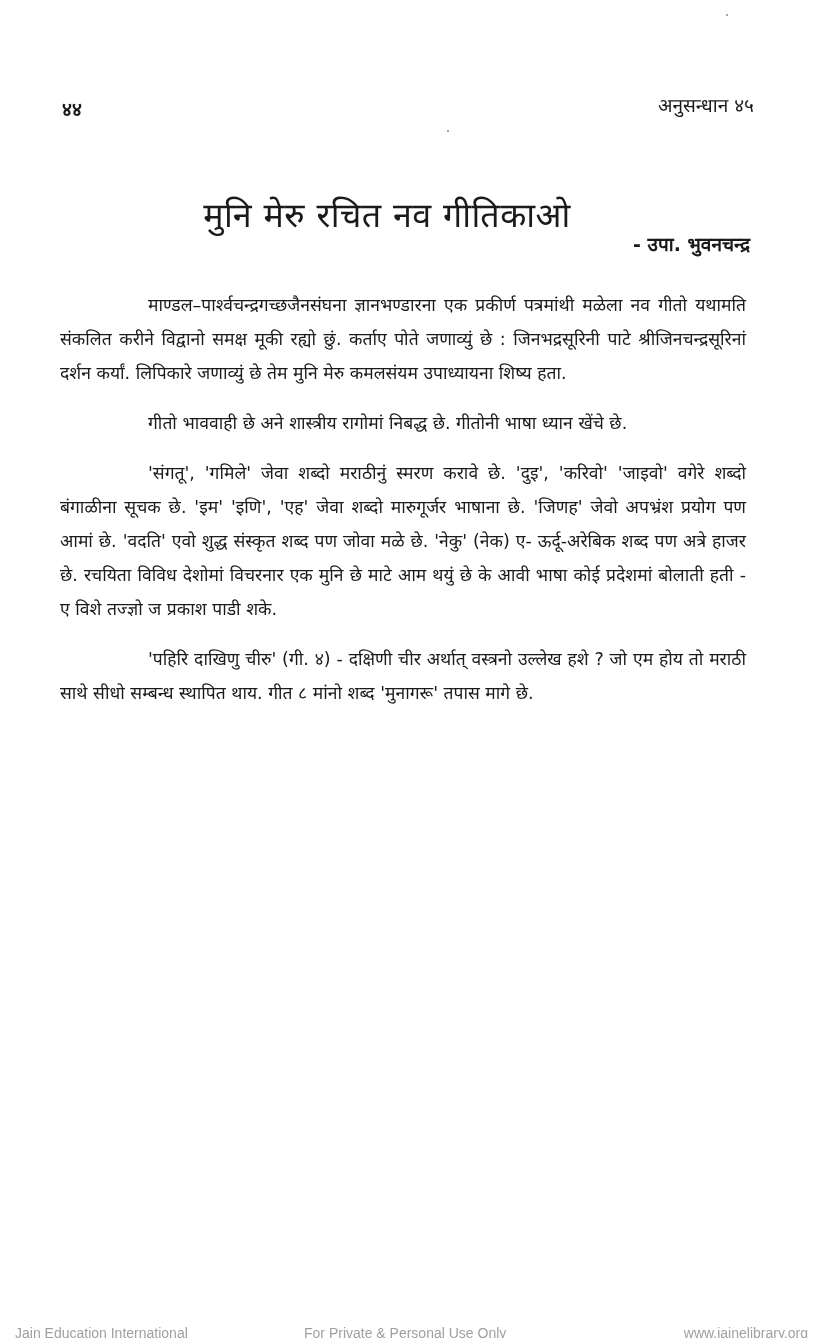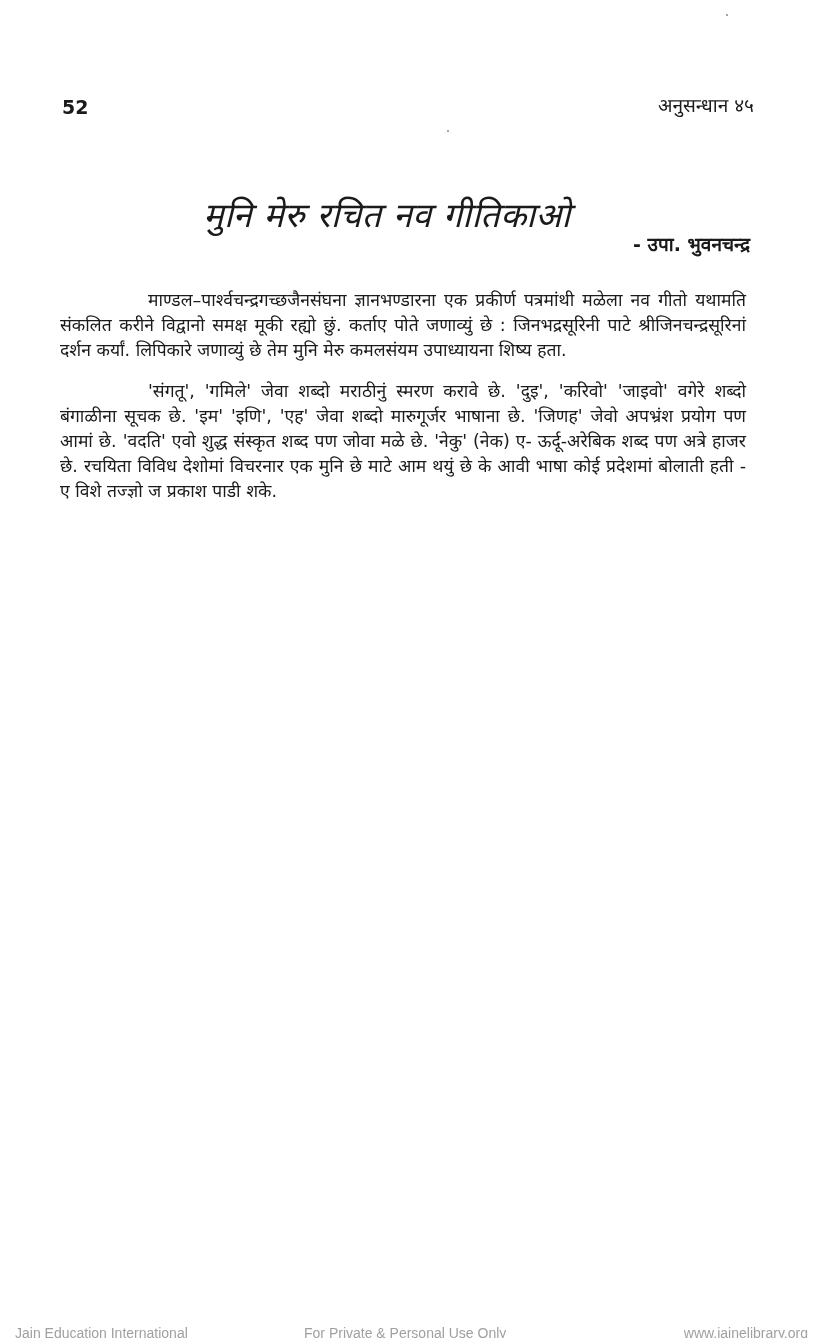--- a/index.html
+++ b/index.html
@@ -33,36 +33,35 @@
       position: absolute;
       left: 0;
       width: 744px;
       top: 168px;
       text-align: center;
       font-size: 34px;
       font-weight: normal;
       letter-spacing: 0.5px;
       padding-left: 30px;
       box-sizing: border-box;
-      font-style: italic;
     }
     .author {
       position: absolute;
       right: 78px;
       top: 231px;
       font-size: 19px;
       font-weight: bold;
     }
     .body-text {
       position: absolute;
       left: 60px;
       width: 686px;
       top: 288px;
       font-size: 17.5px;
-      line-height: 25px;
+      line-height: 34px;
       text-align: justify;
     }
     .body-text p {
       margin: 0 0 16px 0;
       text-indent: 88px;
     }
     .footer {
       position: absolute;
       left: 0;
       width: 828px;
@@ -81,28 +80,30 @@
       background: #888;
       border-radius: 1px;
     }
   </style>
 </head>
 <body>
 
 <div class="speck" style="left:726px; top:14px;"></div>
 <div class="speck" style="left:447px; top:130px;"></div>
 
-<div class="page-num-left">52</div>
+<div class="page-num-left">४४</div>
 <div class="page-num-right">अनुसन्धान ४५</div>
 
 <h1 class="title">मुनि मेरु रचित नव गीतिकाओ</h1>
 <div class="author">- उपा. भुवनचन्द्र</div>
 
 <div class="body-text">
   <p>माण्डल–पार्श्वचन्द्रगच्छजैनसंघना ज्ञानभण्डारना एक प्रकीर्ण पत्रमांथी मळेला नव गीतो यथामति संकलित करीने विद्वानो समक्ष मूकी रह्यो छुं. कर्ताए पोते जणाव्युं छे : जिनभद्रसूरिनी पाटे श्रीजिनचन्द्रसूरिनां दर्शन कर्यां. लिपिकारे जणाव्युं छे तेम मुनि मेरु कमलसंयम उपाध्यायना शिष्य हता.</p>
+  <p>गीतो भाववाही छे अने शास्त्रीय रागोमां निबद्ध छे. गीतोनी भाषा ध्यान खेंचे छे.</p>
   <p>'संगतू', 'गमिले' जेवा शब्दो मराठीनुं स्मरण करावे छे. 'दुइ', 'करिवो' 'जाइवो' वगेरे शब्दो बंगाळीना सूचक छे. 'इम' 'इणि', 'एह' जेवा शब्दो मारुगूर्जर भाषाना छे. 'जिणह' जेवो अपभ्रंश प्रयोग पण आमां छे. 'वदति' एवो शुद्ध संस्कृत शब्द पण जोवा मळे छे. 'नेकु' (नेक) ए- ऊर्दू-अरेबिक शब्द पण अत्रे हाजर छे. रचयिता विविध देशोमां विचरनार एक मुनि छे माटे आम थयुं छे के आवी भाषा कोई प्रदेशमां बोलाती हती - ए विशे तज्ज्ञो ज प्रकाश पाडी शके.</p>
+  <p>'पहिरि दाखिणु चीरु' (गी. ४) - दक्षिणी चीर अर्थात् वस्त्रनो उल्लेख हशे ? जो एम होय तो मराठी साथे सीधो सम्बन्ध स्थापित थाय. गीत ८ मांनो शब्द 'मुनागरू' तपास मागे छे.</p>
 </div>
 
 <div class="footer">
   <span class="f-left">Jain Education International</span>
   <span class="f-center">For Private &amp; Personal Use Only</span>
   <span class="f-right">www.jainelibrary.org</span>
 </div>
 
 </body></html>

